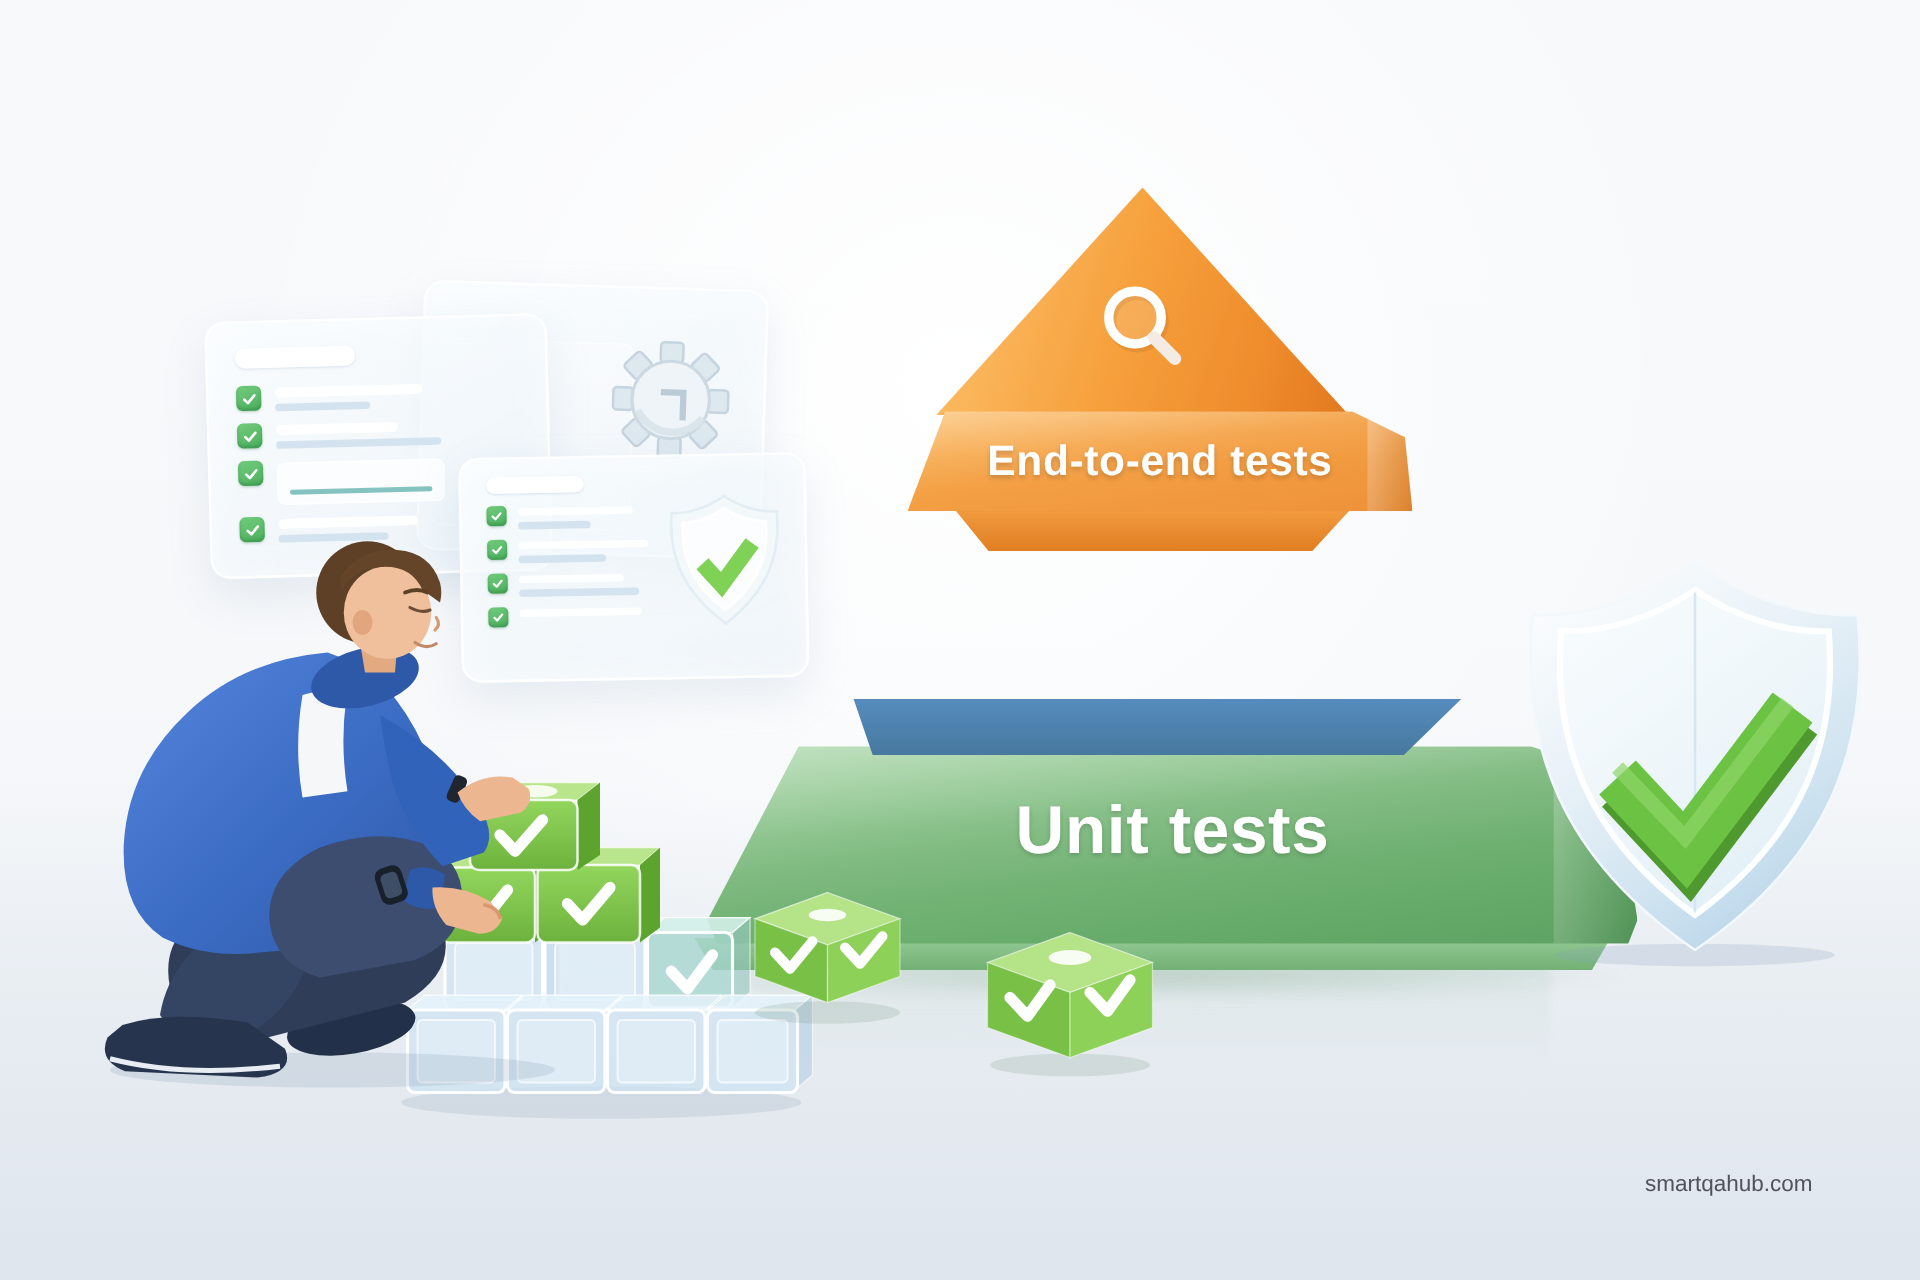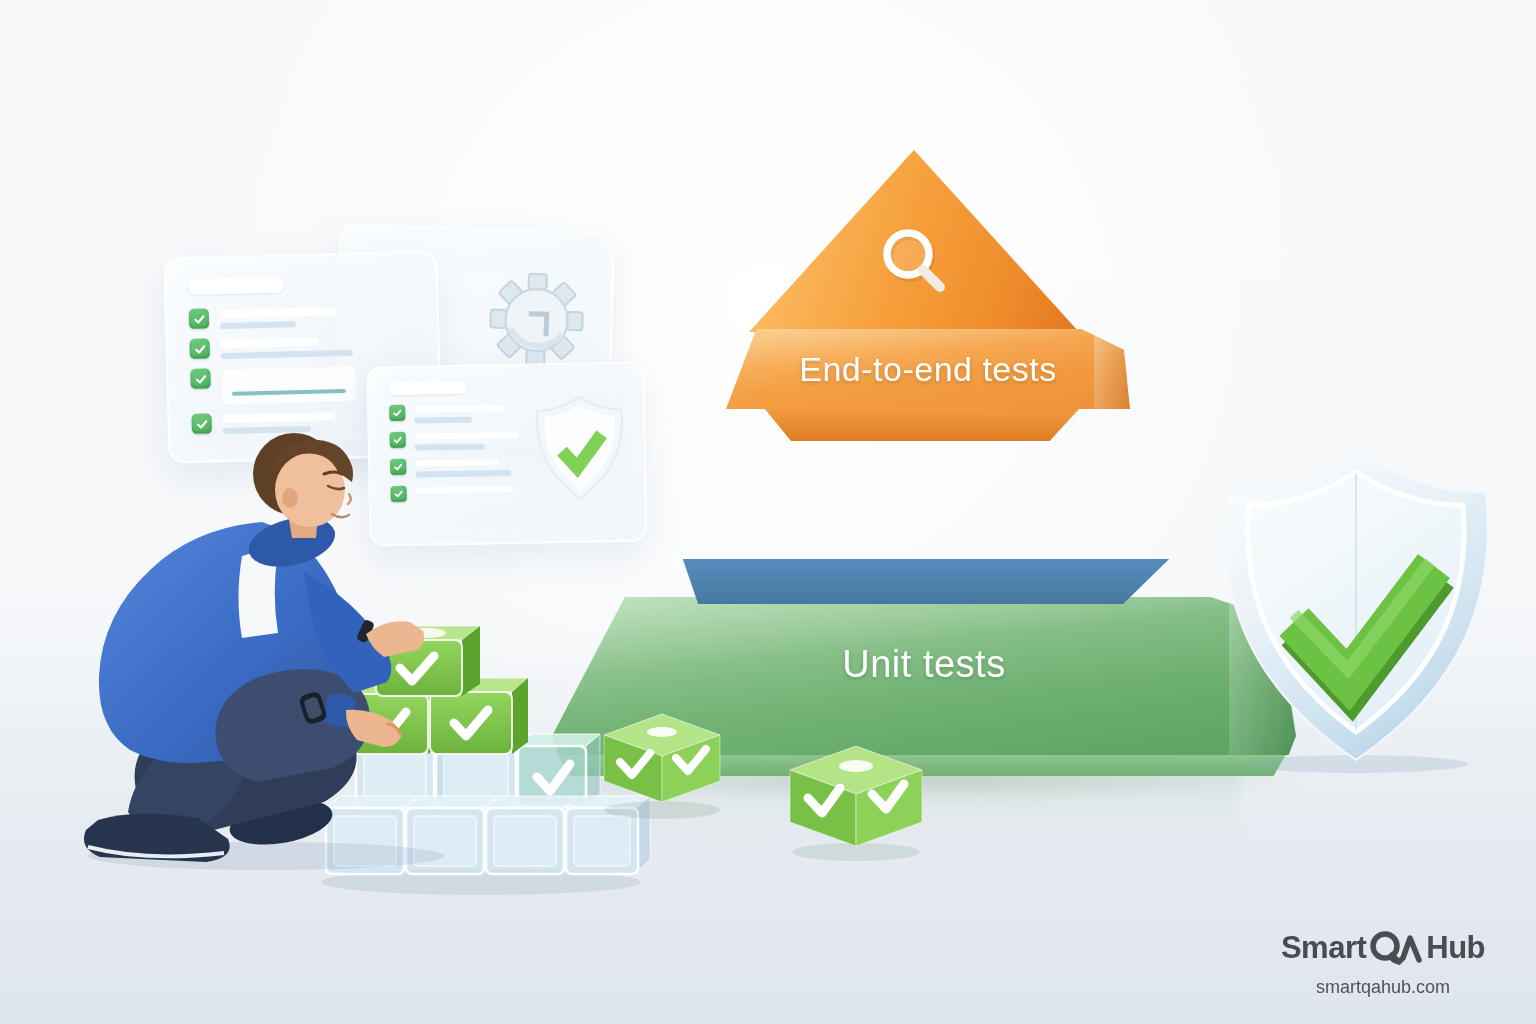--- a/index.html
+++ b/index.html
@@ -48,41 +48,41 @@
 
   
   .pyramid{position:absolute;left:540px;top:120px;width:800px;height:680px;z-index:5;}
   .pyramid *{position:absolute;}
   .pyr-shadow{left:-5px;top:638px;width:780px;height:44px;border-radius:50%;
     background:radial-gradient(ellipse at 50% 50%, rgba(110,150,120,0.28), rgba(110,150,120,0) 70%);
     filter:blur(4px);}
   .apex{left:209px;top:30px;width:330px;height:182px;
     clip-path:polygon(50% 0,100% 100%,0 100%);
     background:linear-gradient(108deg,#fdc06a 5%,#f6a03c 48%,#ef8c2c 78%,#e2791f 100%);}
-  .band{display:flex;align-items:center;justify-content:center;color:#fff;font-weight:400;
+  .band{display:flex;align-items:center;justify-content:center;color:#fff;font-weight:700;
     filter:drop-shadow(0 3px 3px rgba(100,110,90,0.18));}
   .band::after{content:'';position:absolute;inset:0;pointer-events:none;
     background:linear-gradient(175deg, rgba(255,255,255,0.35), rgba(255,255,255,0.07) 35%, rgba(255,255,255,0) 60%);}
   .band::before{content:'';position:absolute;right:0;top:0;bottom:0;width:9%;pointer-events:none;}
   .band span{position:relative;z-index:2;text-shadow:0 2px 4px rgba(0,0,0,0.18);letter-spacing:0.5px;}
   .band-e2e{left:186px;top:209px;width:404px;height:80px;font-size:34px;
     clip-path:polygon(7.5% 0, 88% 0, 98.5% 26%, 100% 100%, 0 100%);
     background:linear-gradient(170deg,#fbb95f 0%,#f4a044 45%,#ee9138 100%);}
   .band-e2e::before{background:linear-gradient(100deg, rgba(255,255,255,0.3), rgba(150,70,0,0.22));}
   .wedge-orange{left:214px;top:288px;width:336px;height:33px;
     clip-path:polygon(3% 0,97% 0,88% 100%,11% 100%);
     background:linear-gradient(180deg,#f29a3f,#e07e22);}
   .band-int{left:110px;top:319px;width:548px;height:122px;font-size:38px;
     clip-path:polygon(8.5% 0, 89% 0, 98% 20%, 100% 100%, 0 100%);
     background:linear-gradient(168deg,#a8cbe9 0%,#76abd8 38%,#5d94c8 70%,#4d82b8 100%);}
   .band-int::before{background:linear-gradient(100deg, rgba(255,255,255,0.28), rgba(20,60,110,0.22));}
   .wedge-blue{left:130px;top:439px;width:512px;height:45px;
     clip-path:polygon(2.5% 0,97.5% 0,88.5% 100%,5.5% 100%);
     background:linear-gradient(180deg,#568cbe,#47799f);}
-  .band-unit{left:12px;top:477px;width:744px;height:158px;font-size:38px;
+  .band-unit{left:26px;top:477px;width:744px;height:158px;font-size:54px;
     clip-path:polygon(9.8% 0, 88.5% 0, 97.5% 14%, 100% 88%, 99% 100%, 1% 100%, 0 88%);
     background:linear-gradient(172deg,#a3d4a2 0%,#7cb97d 40%,#69ad6c 72%,#5ea263 100%);}
   .band-unit::before{background:linear-gradient(100deg, rgba(255,255,255,0.25), rgba(20,80,30,0.2));}
   .band-unit span{transform:translateY(-12px);}
   .base-lip{left:4px;top:630px;width:756px;height:26px;border-radius:6px;
     clip-path:polygon(1.5% 0,98.5% 0,96.5% 100%,3.5% 100%);
     background:linear-gradient(180deg,#93cb94,#72b075);}
   .magnifier{left:330px;top:100px;width:88px;height:88px;}
 
   
@@ -391,26 +391,15 @@
     <path d="M150 28 C184 51 224 62 257 61 C264 148 238 224 150 288 C62 224 36 148 43 61 C76 62 116 51 150 28 Z" fill="rgba(246,251,253,0.6)" stroke="rgba(255,255,255,0.95)" stroke-width="5"></path>
     <path d="M150 30 L150 286" stroke="rgba(208,226,238,0.8)" stroke-width="2"></path>
     <g>
       <path d="M91 187 L145 245 L231 131" fill="none" stroke="#4f9a2e" stroke-width="42" stroke-linecap="butt" stroke-linejoin="miter"></path>
       <path d="M88 178 L142 236 L228 122" fill="none" stroke="#6cc242" stroke-width="40" stroke-linecap="butt" stroke-linejoin="miter"></path>
       <path d="M88 170 L142 226 L224 118" fill="none" stroke="#8fd568" stroke-width="12" stroke-linecap="butt" opacity="0.7"></path>
     </g>
   </svg>
 
   <div class="logo">
-    <div class="brand">
-      <span>Smart</span>
-      <span class="qa-mark" aria-label="QA">
-        <svg width="54" height="40" viewBox="0 0 54 40">
-          <circle cx="16" cy="18" r="12" fill="none" stroke="#4b4b52" stroke-width="5.5"></circle>
-          <path d="M23 27 L30 34" stroke="#4b4b52" stroke-width="5.5" stroke-linecap="round"></path>
-          <path d="M22 29 Q28 37 34 30 L41 10 L50 32" fill="none" stroke="#4b4b52" stroke-width="5.5" stroke-linecap="round" stroke-linejoin="round"></path>
-        </svg>
-      </span>
-      <span>Hub</span>
-    </div>
     <div class="domain">smartqahub.com</div>
   </div>
 </div>
 
 </body></html>

